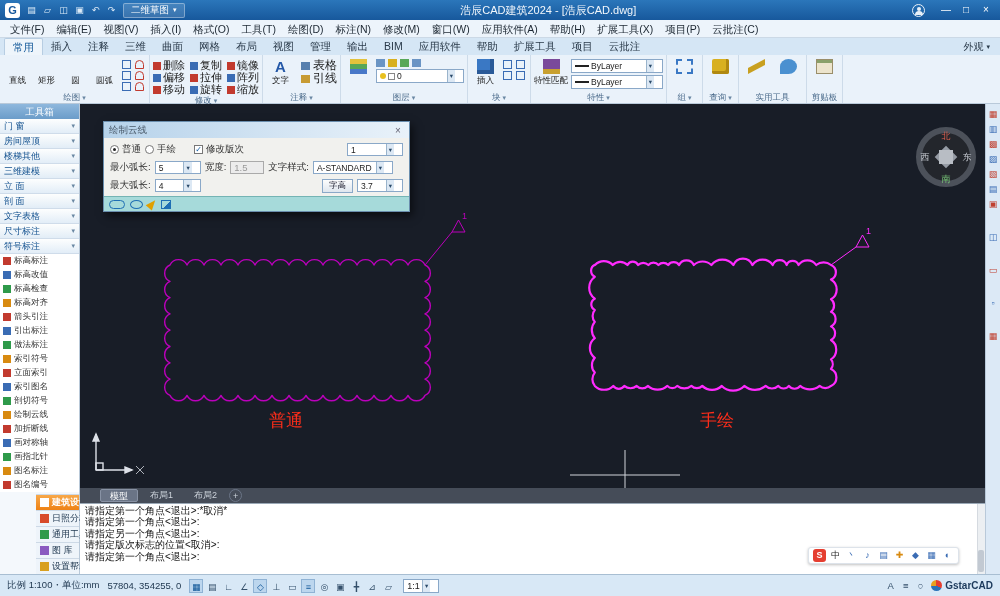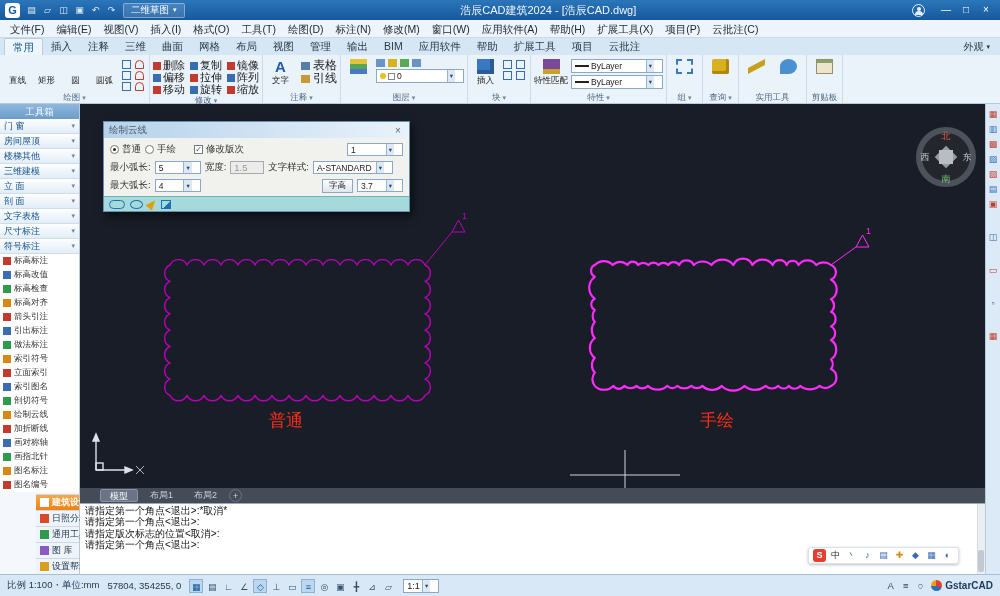--- a/index.html
+++ b/index.html
@@ -755,20 +755,21 @@
             <span class="lt-tab">布局2</span>
           </div>
         <span class="lt-add">+</span>
       </div>
 
       <div class="cmd">
         <div class="cmd-lines">
 
         <div>请指定第一个角点&lt;退出&gt;:*取消*</div>
             <div>请指定第一个角点&lt;退出&gt;:</div>
+            <div>请指定另一个角点&lt;退出&gt;:</div>
             <div>请指定版次标志的位置&lt;取消&gt;:</div>
             <div>请指定第一个角点&lt;退出&gt;:</div>
           </div>
         <div class="cmd-scroll">
             <div class="cmd-thumb"></div>
           </div>
         <div class="ime-bar">
 
         <span>S</span>
             <span>中</span>

